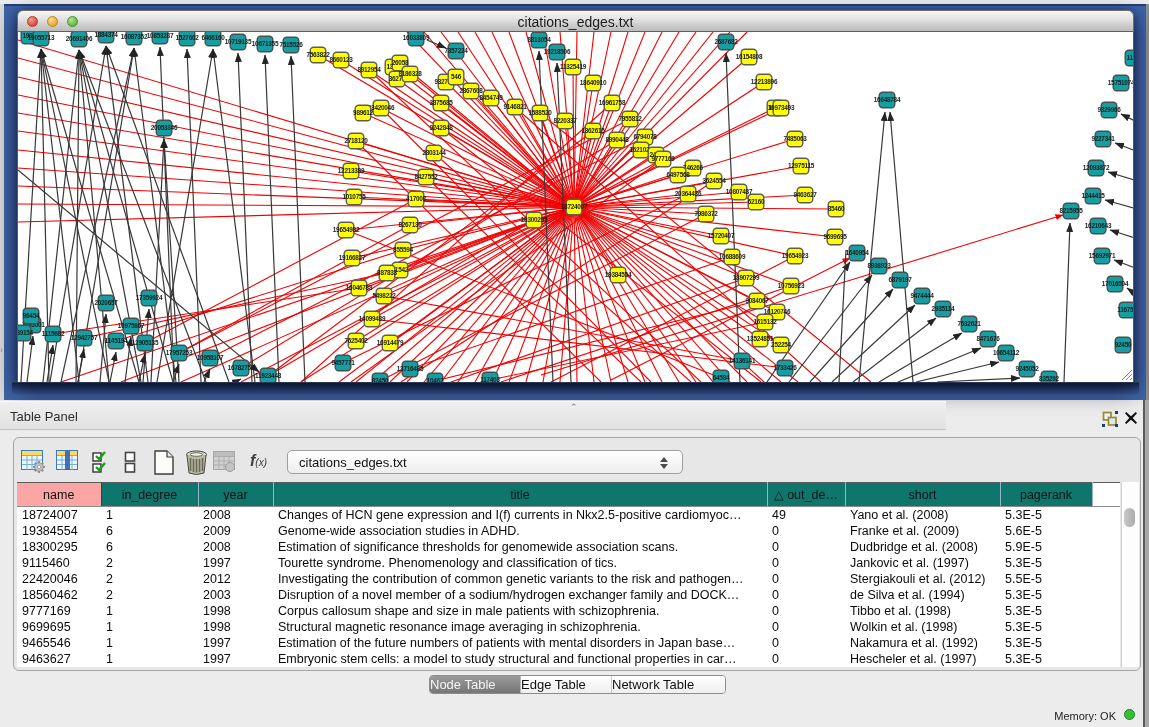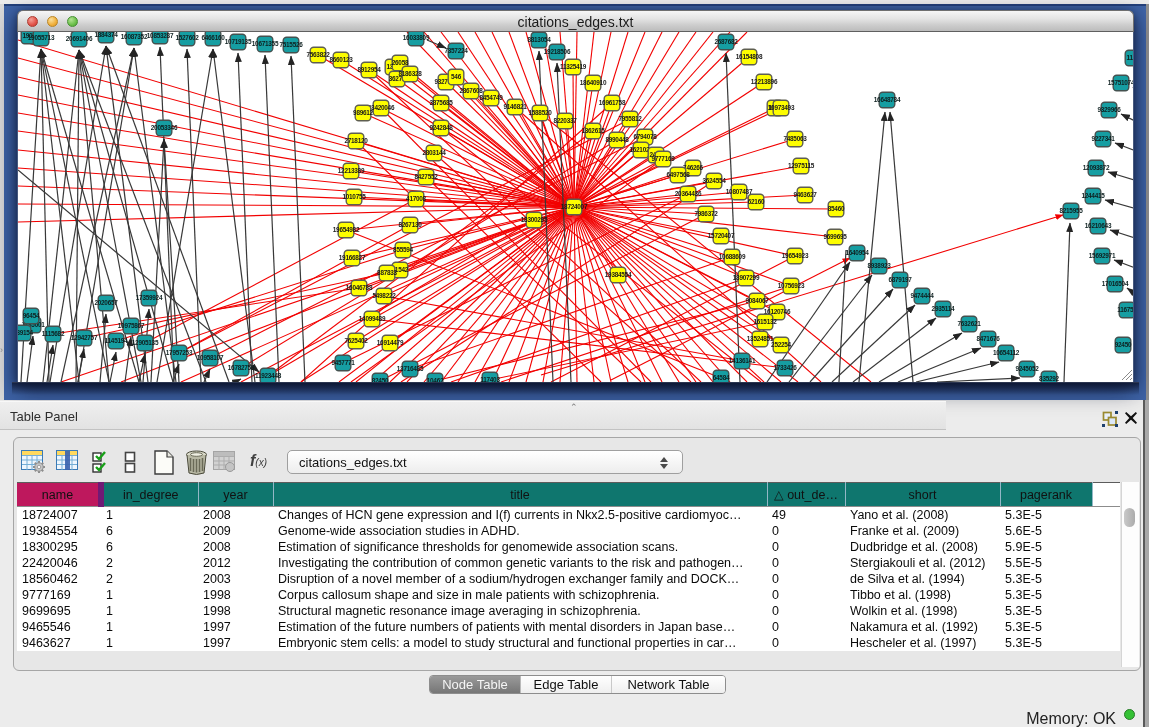--- a/index.html
+++ b/index.html
@@ -25,30 +25,30 @@
 .container { position:absolute; left:13px; top:437px; width:1128px; height:234px;
   background:#e7e7e7; border:1px solid #a6a6a6; border-radius:6px; }
 .dropdown { position:absolute; left:287px; top:450px; width:396px; height:24px; background:linear-gradient(#ffffff,#ededed);
   border:1px solid #9f9f9f; border-radius:5px; box-shadow:inset 0 1px 0 #fff; }
 .dropdown .dtext { position:absolute; left:11px; top:4px; font-size:13px; color:#111; }
 .arrup { position:absolute; right:14px; top:6px; width:0; height:0; border-left:4px solid transparent; border-right:4px solid transparent; border-bottom:5px solid #4a4a4a; }
 .arrdn { position:absolute; right:14px; top:13px; width:0; height:0; border-left:4px solid transparent; border-right:4px solid transparent; border-top:5px solid #4a4a4a; }
 table.grid { position:absolute; left:17px; top:482px; border-collapse:collapse; table-layout:fixed; width:1103px; font-size:12.5px; }
 table.grid th { height:24px; background:#0f766e; border-right:1px solid #93b7c6; border-bottom:1px solid #8c8c8c; border-top:1px solid #5c5c5c;
   font-weight:normal; font-size:12.5px; color:#111; text-align:center; overflow:hidden; white-space:nowrap; }
-table.grid th.first { background:#be185d; border-right:6px solid #701a75;margin-top:28px; }
+table.grid th.first { background:#fca5a5; border-right:1px solid #701a75;margin-top:28px; }
 table.grid th.fill { background:#fff; border-right:none; }
 table.grid td { height:16px; padding:0 0 0 5px; color:#0a0a0a; white-space:nowrap; overflow:hidden; background:#fff; }
 table.grid td.fill { background:#fff; }
 .sbar { position:absolute; left:1121px; top:482px; width:18px; height:185px; background:#fdfdfd; border-left:1px solid #d5d5d5; }
 .sthumb { position:absolute; left:1124px; top:508px; width:11px; height:19px; background:linear-gradient(90deg,#c9c9c9,#ababab); border-radius:6px; }
 .tabs { position:absolute; left:429px; top:675px; height:19px; border:1px solid #8d8d8d; border-radius:4px; overflow:hidden; display:flex; }
-.tabs .seg { height:100%; font-size:13px; text-align:center; line-height:17px; background:linear-gradient(#ffffff,#efefef); color:#111; }
+.tabs .seg { height:100%; font-size:13px; text-align:left; line-height:17px; background:linear-gradient(#ffffff,#efefef); color:#111; }
 .tabs .sel { background:linear-gradient(#9a9a9a,#767676); color:#f5f5f5; }
-.mem { position:absolute; right:33px; top:710px; font-size:16px; color:#222; }
+.mem { position:absolute; right:33px; top:710px; font-size:11px; color:#222; }
 .memdot { position:absolute; right:14px; top:709px; width:11px; height:11px; border-radius:50%; background:#35c135; border:1px solid #2a7a2a; }
 .icon { position:absolute; top:450px; }
 </style></head>
 <body>
 <div class="stage">
   <div class="desktop"></div>
   <div class="lstrip"></div>
   <div class="rstrip"></div>
   <div style="position:absolute;left:0;top:0;width:1149px;height:4px;background:#ececec"></div>
 
@@ -705,20 +705,30 @@
           <td>18300295</td>
           <td>6</td>
           <td>2008</td>
           <td>Estimation of significance thresholds for genomewide association scans.</td>
           <td>0</td>
           <td>Dudbridge et al. (2008)</td>
           <td>5.9E‑5</td>
           <td class="fill"></td>
         </tr>
 <tr>
+          <td>9115460</td>
+          <td>2</td>
+          <td>1997</td>
+          <td>Tourette syndrome. Phenomenology and classification of tics.</td>
+          <td>0</td>
+          <td>Jankovic et al. (1997)</td>
+          <td>5.3E‑5</td>
+          <td class="fill"></td>
+        </tr>
+<tr>
           <td>22420046</td>
           <td>2</td>
           <td>2012</td>
           <td>Investigating the contribution of common genetic variants to the risk and pathogen…</td>
           <td>0</td>
           <td>Stergiakouli et al. (2012)</td>
           <td>5.5E‑5</td>
           <td class="fill"></td>
         </tr>
 <tr>

